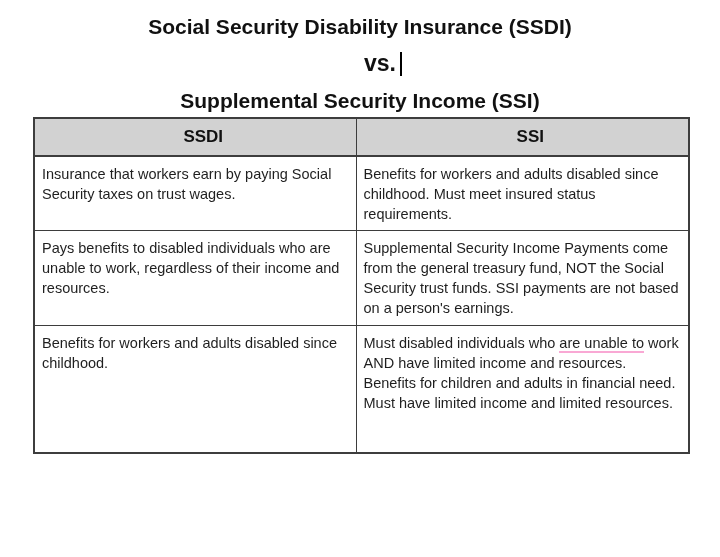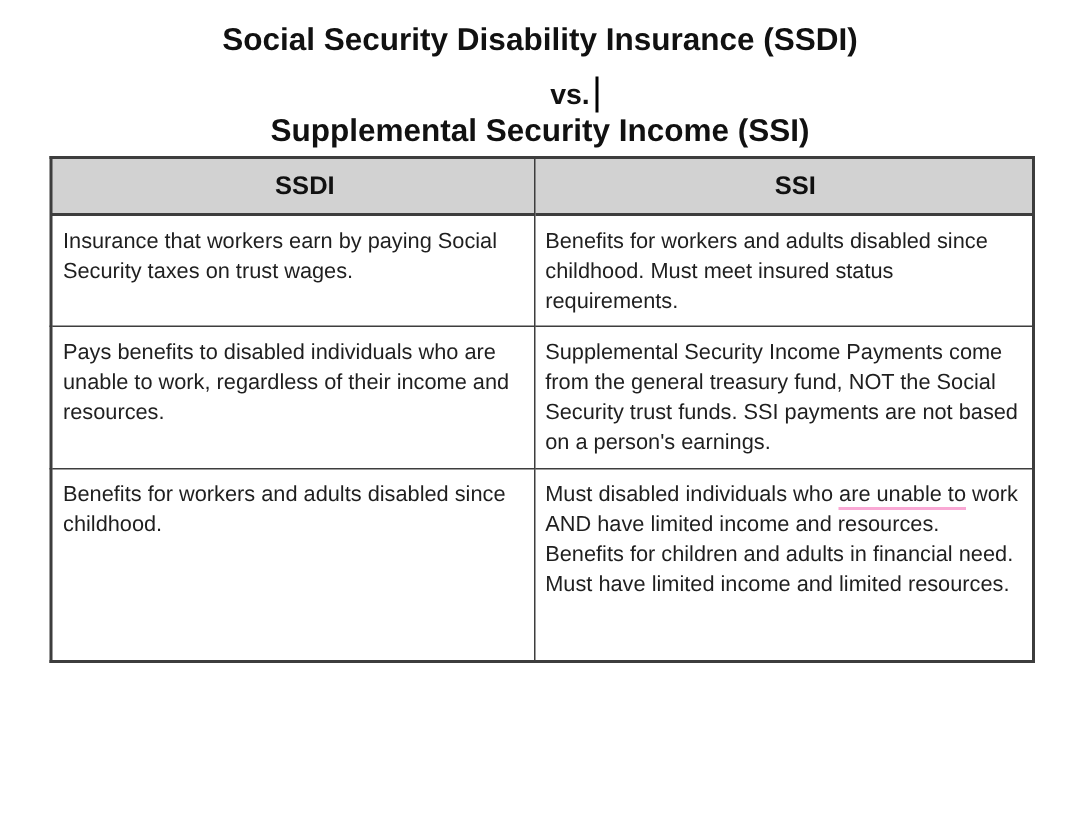--- a/index.html
+++ b/index.html
@@ -13,22 +13,22 @@
 
   
   .titles { text-align: center; }
   .title-line {
     font-weight: bold;
     color: #111111;
     font-size: 21px;
     line-height: 24px;
   }
   .title-line.t1 { padding-top: 15px; }
-  .title-line.t2 { margin-top: 13px; font-size: 19px; line-height: 22px; padding-left: 46px; }
-  .title-line.t3 { }
+  .title-line.t2 { margin-top: 13px; font-size: 23px; line-height: 22px; padding-left: 46px; }
+  .title-line.t3 { margin-top: 12px; }
   .caret {
     display: inline-block;
     width: 2px; height: 24px;
     background: #000000;
     margin-left: 4px;
     vertical-align: middle;
     position: relative; top: -1px;
   }
 
   

